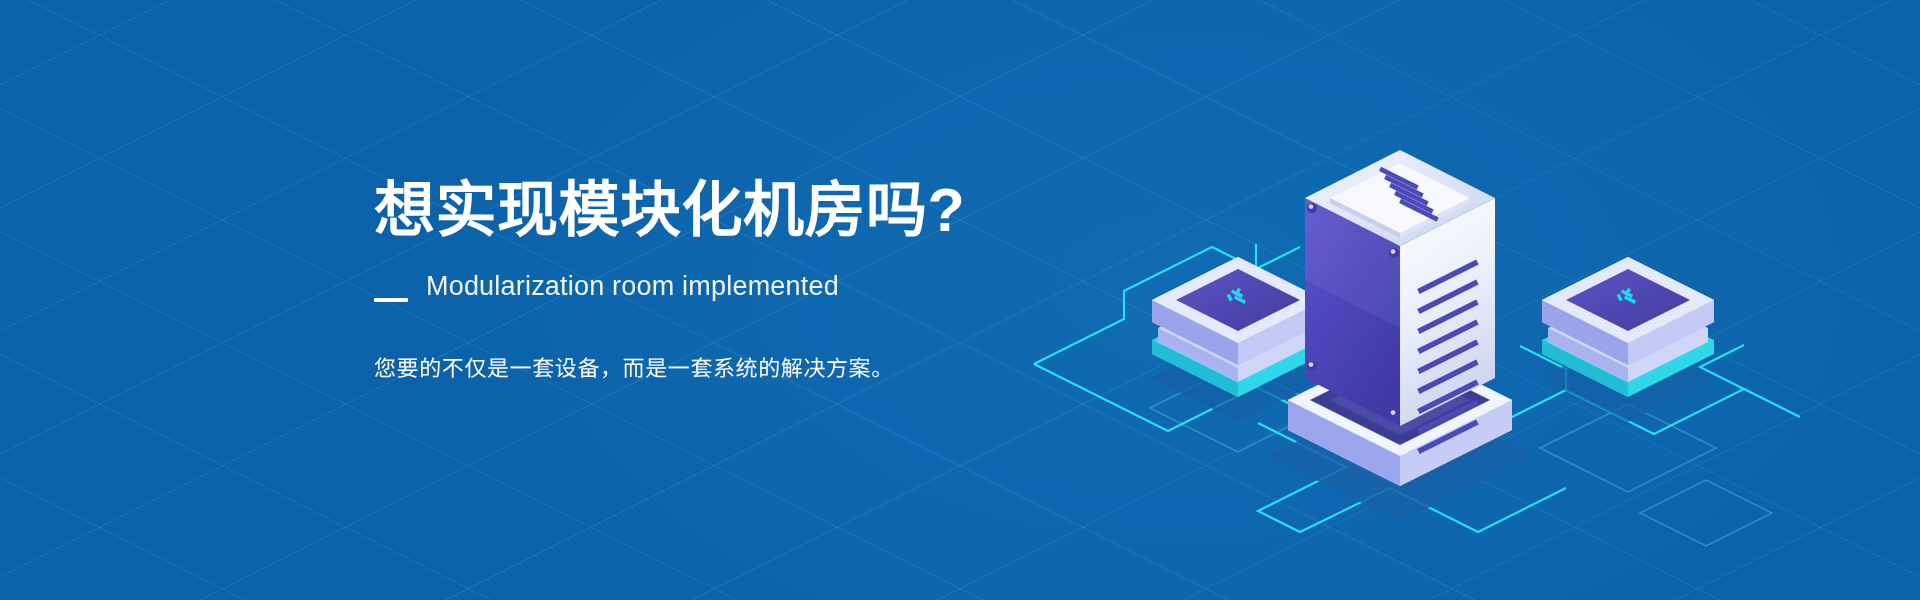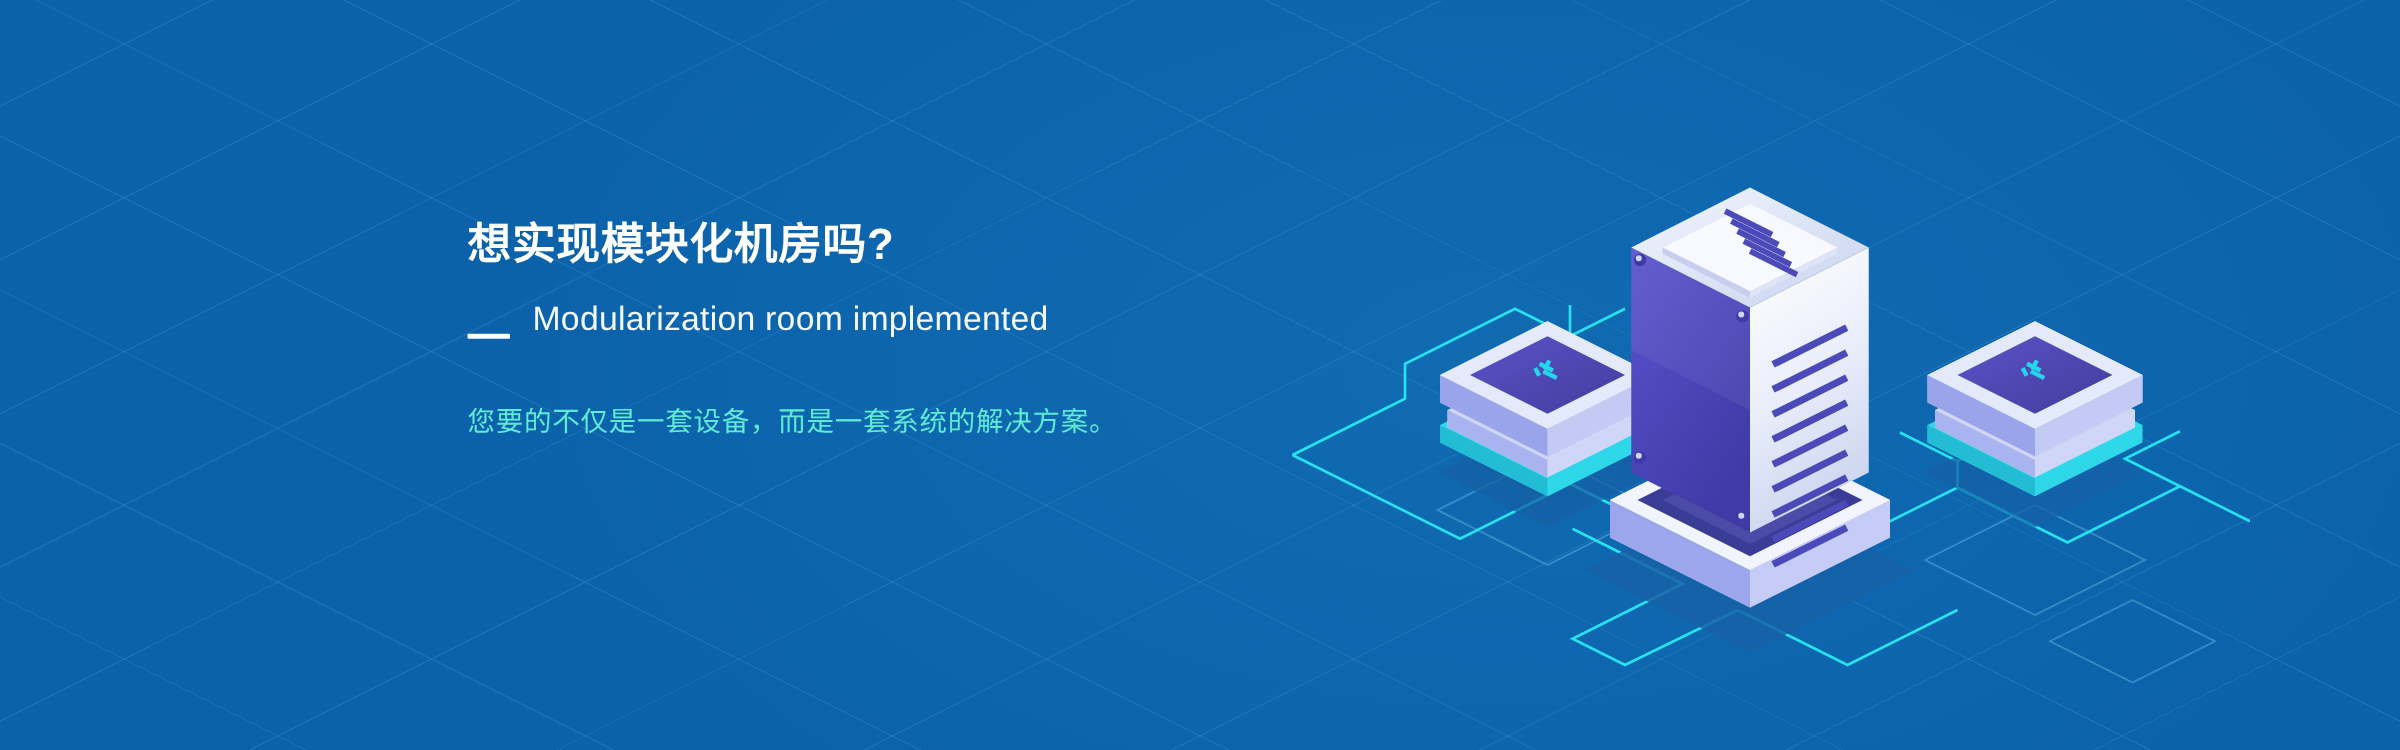--- a/index.html
+++ b/index.html
@@ -49,21 +49,21 @@
   
   .text-block {
     position: absolute;
     left: 374px;
     top: 175px;
     width: 700px;
   }
 
   .headline {
     margin: 0;
-    font-size: 35px;
+    font-size: 61px;
     line-height: 1.18;
     font-weight: 700;
     color: #ffffff;
     letter-spacing: 0.5px;
     white-space: nowrap;
   }
 
   .subline {
     display: flex;
     align-items: flex-end;
@@ -84,21 +84,21 @@
     font-weight: 400;
     color: #f2f7fb;
     letter-spacing: 0.2px;
     white-space: nowrap;
   }
 
   .body-text {
     margin-top: 49px;
     font-size: 22px;
     line-height: 1.6;
-    color: #5eead4;
+    color: #ffffff;
     letter-spacing: 0.6px;
     white-space: nowrap;
   }
 
   
   .illustration {
     position: absolute;
     left: 1000px;
     top: 78px;
     width: 800px;

